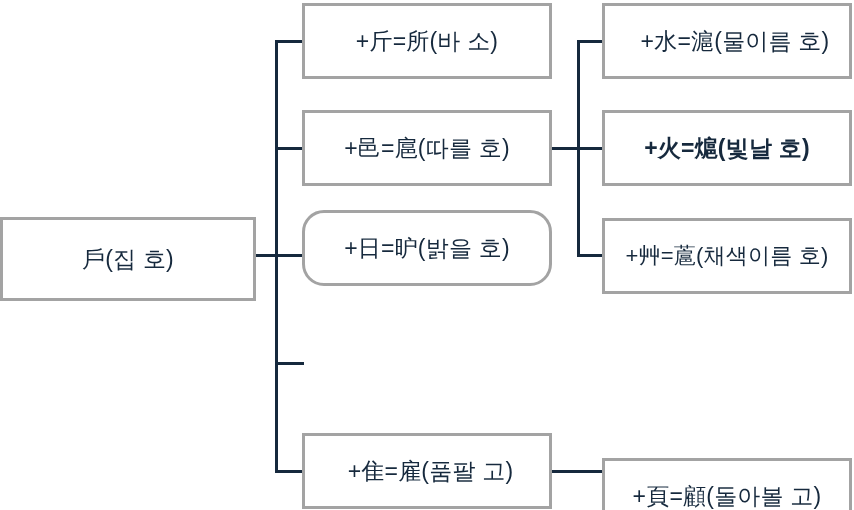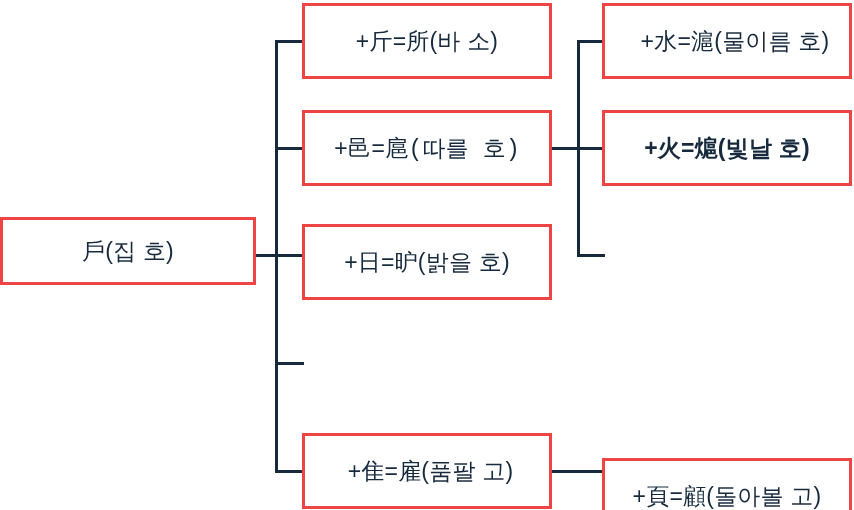--- a/index.html
+++ b/index.html
@@ -13,35 +13,35 @@
   #diagram {
     position: relative;
     width: 854px;
     height: 510px;
     background: #ffffff;
     overflow: hidden;
   }
   .node {
     position: absolute;
     box-sizing: border-box;
-    border: 3px solid #ef4444;
+    border: 3px solid #a3a3a3;
     background: #ffffff;
     display: flex;
     align-items: center;
     justify-content: center;
     color: #16293d;
     font-size: 23px;
     letter-spacing: 0.2px;
     white-space: nowrap;
   }
-  .node.root       { left: 0px;   top: 217px; width: 256px; height: 68px; }
+  .node.root       { left: 0px;   top: 217px; width: 256px; height: 84px; }
   .node.mid        { left: 302px; width: 250px; height: 76px; }
   .node.mid-1      { top: 3px;   }
-  .node.mid-2      { top: 110px; font-family: Liberation Mono, monospace; }
-  .node.mid-3      { top: 224px; }
+  .node.mid-2      { top: 110px; }
+  .node.mid-3      { top: 210px; border-radius: 22px; }
   .node.mid-4      { top: 325px; }
   .node.mid-5      { top: 433px; padding-left: 7px; }
   .node.right      { left: 602px; width: 250px; height: 76px; }
   .node.right-1    { top: 3px; padding-left: 16px;   }
   .node.right-2    { top: 110px; font-weight: bold; }
   .node.right-3    { top: 218px; }
   .node.right-4    { top: 433px; margin-top: 25px; }
   .node.tight      { font-size: 22px; }
 
   .link {
@@ -93,15 +93,16 @@
 
   <div class="node root">戶(집 호)</div>
 
   <div class="node mid mid-1">+斤=所(바 소)</div>
   <div class="node mid mid-2">+邑=扈(따를 호)</div>
   <div class="node mid mid-3">+日=昈(밝을 호)</div>
   <div class="node mid mid-5">+隹=雇(품팔 고)</div>
 
   <div class="node right right-1">+水=滬(물이름 호)</div>
   <div class="node right right-2">+火=熩(빛날 호)</div>
+  <div class="node right right-3 tight">+艸=蔰(채색이름 호)</div>
   <div class="node right right-4">+頁=顧(돌아볼 고)</div>
 
 </div>
 
 </body></html>

